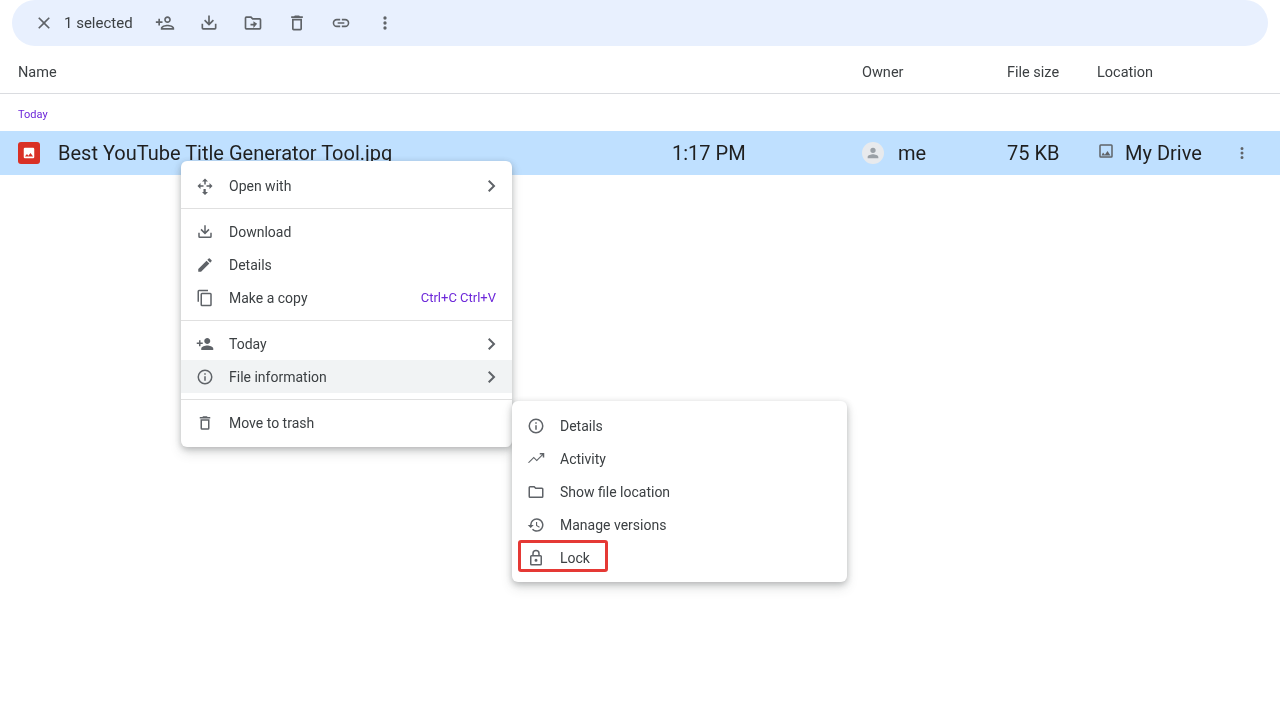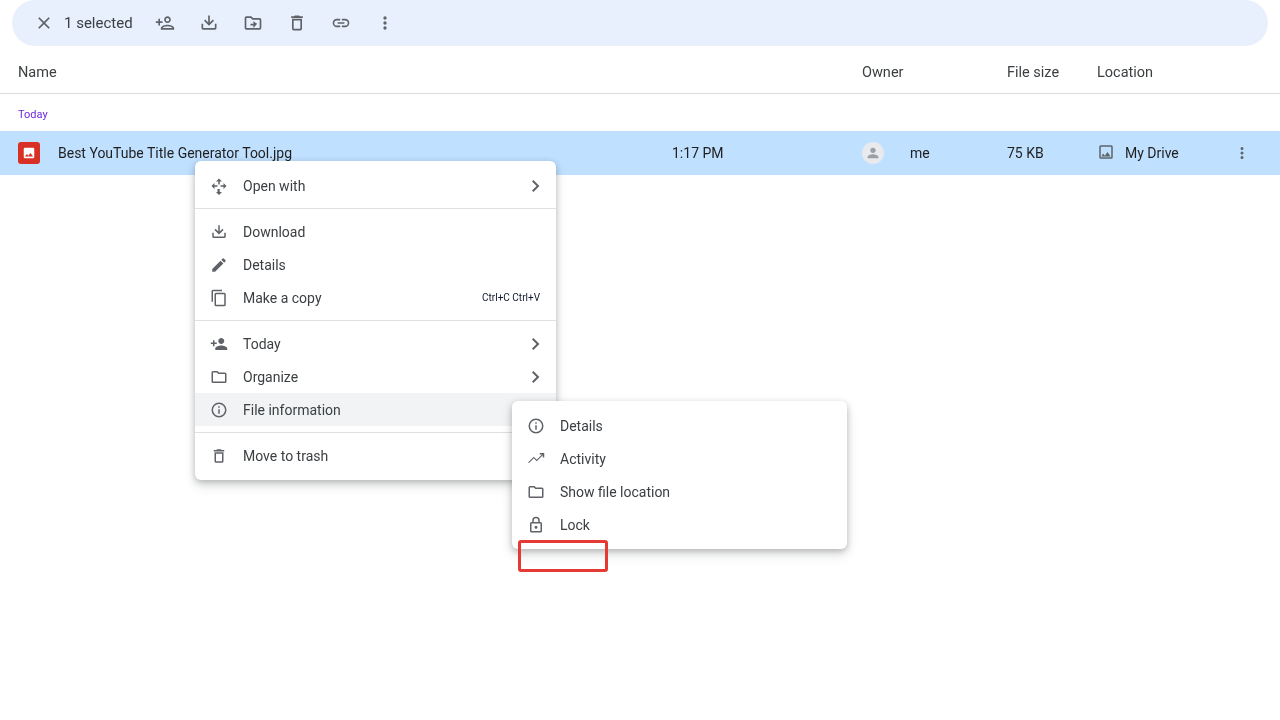--- a/index.html
+++ b/index.html
@@ -67,77 +67,77 @@
   }
 
   
   .file-row {
     display: flex;
     align-items: center;
     height: 44px;
     padding: 0 18px;
     background: #c2e7ff;
     color: #1f1f1f;
-    font-size: 14px;
+    font-size: 20px;
   }
   .file-row.selected { background: #bfe0ff; }
   .file-name-cell {
     flex: 0 0 645px;
     display: flex;
     align-items: center;
     gap: 18px;
   }
   .file-type-icon {
     width: 22px; height: 22px;
     background: #d93025;
     border-radius: 3px;
     display:flex; align-items:center; justify-content:center;
   }
   .file-type-icon svg { width:14px; height:14px; fill:#fff; }
   .file-row .col-time { flex: 0 0 190px; }
-  .file-row .col-owner { flex: 0 0 145px; display:flex; align-items:center; gap:26px; }
+  .file-row .col-owner { flex: 0 0 145px; display:flex; align-items:center; gap:14px; }
   .avatar {
     width: 22px; height:22px; border-radius:50%;
     background:#e8eaed; display:flex; align-items:center; justify-content:center;
   }
   .avatar svg { width:16px; height:16px; fill:#9aa0a6; }
   .file-row .col-size { flex: 0 0 90px; }
   .file-row .col-loc { flex: 1 1 auto; display:flex; align-items:center; gap:10px; }
   .loc-icon svg { width:18px; height:18px; fill:#5f6368; }
   .file-row .col-more { flex:0 0 40px; display:flex; justify-content:center; cursor:pointer; }
   .file-row .col-more svg { width:18px; height:18px; fill:#5f6368; }
 
   
   .ctx-menu {
     position: absolute;
     background: #fff;
     border-radius: 6px;
     box-shadow: 0 2px 6px rgba(60,64,67,.3), 0 6px 12px rgba(60,64,67,.15);
     padding: 8px 0;
     min-width: 330px;
   }
-  .ctx-menu.primary { left: 181px; top: 161px; width: 361px; margin-left: 14px; }
+  .ctx-menu.primary { left: 181px; top: 161px; width: 331px; }
   .ctx-menu.sub { left: 512px; top: 401px; width: 335px; }
 
   .ctx-item {
     display: flex;
     align-items: center;
     height: 33px;
     padding: 0 16px 0 14px;
     cursor: pointer;
     font-size: 14px;
     color: #3c4043;
     gap: 14px;
     position: relative;
   }
   .ctx-item.hovered { background: #f1f3f4; }
   .ctx-item .mi-icon { width:20px; display:flex; align-items:center; justify-content:center; }
   .ctx-item .mi-icon svg { width:18px; height:18px; fill:#5f6368; }
   .ctx-item .mi-label { flex: 1 1 auto; }
-  .ctx-item .mi-shortcut { color:#0f172a; font-size:10px; }
+  .ctx-item .mi-shortcut { color:#6d28d9; font-size:13px; }
   .ctx-item .mi-arrow { width:12px; display:flex; justify-content:flex-end; }
   .ctx-item .mi-arrow svg { width:8px; height:12px; fill:#5f6368; }
   .ctx-sep { height:1px; background:#e0e0e0; margin:6px 0; }
 
   .highlight-box {
     position: absolute;
     border: 3px solid #e53935;
     border-radius: 3px;
     pointer-events: none;
   }
@@ -282,33 +282,20 @@
           <path d="M15 12c2.21 0 4-1.79 4-4s-1.79-4-4-4-4 1.79-4 4 1.79 4 4 4zM6 10V7H4v3H1v2h3v3h2v-3h3v-2H6zm9 4c-2.67 0-8 1.34-8 4v2h16v-2c0-2.66-5.33-4-8-4z"></path>
         </svg>
       </span>
     <span class="mi-label">Today</span>
     <span class="mi-arrow">
         <svg viewBox="0 0 8 12">
           <path d="M0 1.41 1.41 0 7.41 6l-6 6L0 10.59 4.59 6z"></path>
         </svg>
       </span>
   </div>
-  <div class="ctx-item">
-    <span class="mi-icon">
-        <svg viewBox="0 0 24 24">
-          <path d="M20 6h-8l-2-2H4a2 2 0 0 0-2 2v12a2 2 0 0 0 2 2h16a2 2 0 0 0 2-2V8a2 2 0 0 0-2-2zm0 12H4V6h5.17l2 2H20v10z"></path>
-        </svg>
-      </span>
-    <span class="mi-label">Organize</span>
-    <span class="mi-arrow">
-        <svg viewBox="0 0 8 12">
-          <path d="M0 1.41 1.41 0 7.41 6l-6 6L0 10.59 4.59 6z"></path>
-        </svg>
-      </span>
-  </div>
   <div class="ctx-item hovered">
     <span class="mi-icon">
         <svg viewBox="0 0 24 24">
           <path d="M11 17h2v-6h-2v6zm1-15a10 10 0 1 0 10 10A10 10 0 0 0 12 2zm0 18a8 8 0 1 1 8-8 8 8 0 0 1-8 8zM11 9h2V7h-2v2z"></path>
         </svg>
       </span>
     <span class="mi-label">File information</span>
     <span class="mi-arrow">
         <svg viewBox="0 0 8 12">
           <path d="M0 1.41 1.41 0 7.41 6l-6 6L0 10.59 4.59 6z"></path>
@@ -347,20 +334,28 @@
     <span class="mi-icon">
         <svg viewBox="0 0 24 24">
           <path d="M20 6h-8l-2-2H4a2 2 0 0 0-2 2v12a2 2 0 0 0 2 2h16a2 2 0 0 0 2-2V8a2 2 0 0 0-2-2zm0 12H4V6h5.17l2 2H20v10z"></path>
         </svg>
       </span>
     <span class="mi-label">Show file location</span>
   </div>
   <div class="ctx-item">
     <span class="mi-icon">
         <svg viewBox="0 0 24 24">
+          <path d="M13 3a9 9 0 0 0-9 9H1l3.89 3.89.07.14L9 12H6a7 7 0 1 1 2.05 4.95l-1.41 1.41A9 9 0 1 0 13 3zm-1 5v5l4.28 2.54.72-1.21-3.5-2.08V8H12z"></path>
+        </svg>
+      </span>
+    <span class="mi-label">Manage versions</span>
+  </div>
+  <div class="ctx-item">
+    <span class="mi-icon">
+        <svg viewBox="0 0 24 24">
           <path d="M18 8h-1V6a5 5 0 0 0-10 0v2H6a2 2 0 0 0-2 2v10a2 2 0 0 0 2 2h12a2 2 0 0 0 2-2V10a2 2 0 0 0-2-2zM9 6a3 3 0 0 1 6 0v2H9V6zm9 14H6V10h12v10zm-6-3a2 2 0 1 0-2-2 2 2 0 0 0 2 2z"></path>
         </svg>
       </span>
     <span class="mi-label">Lock</span>
   </div>
 </div>
 
 <div class="highlight-box highlight-lock"></div>
 
 </body></html>

